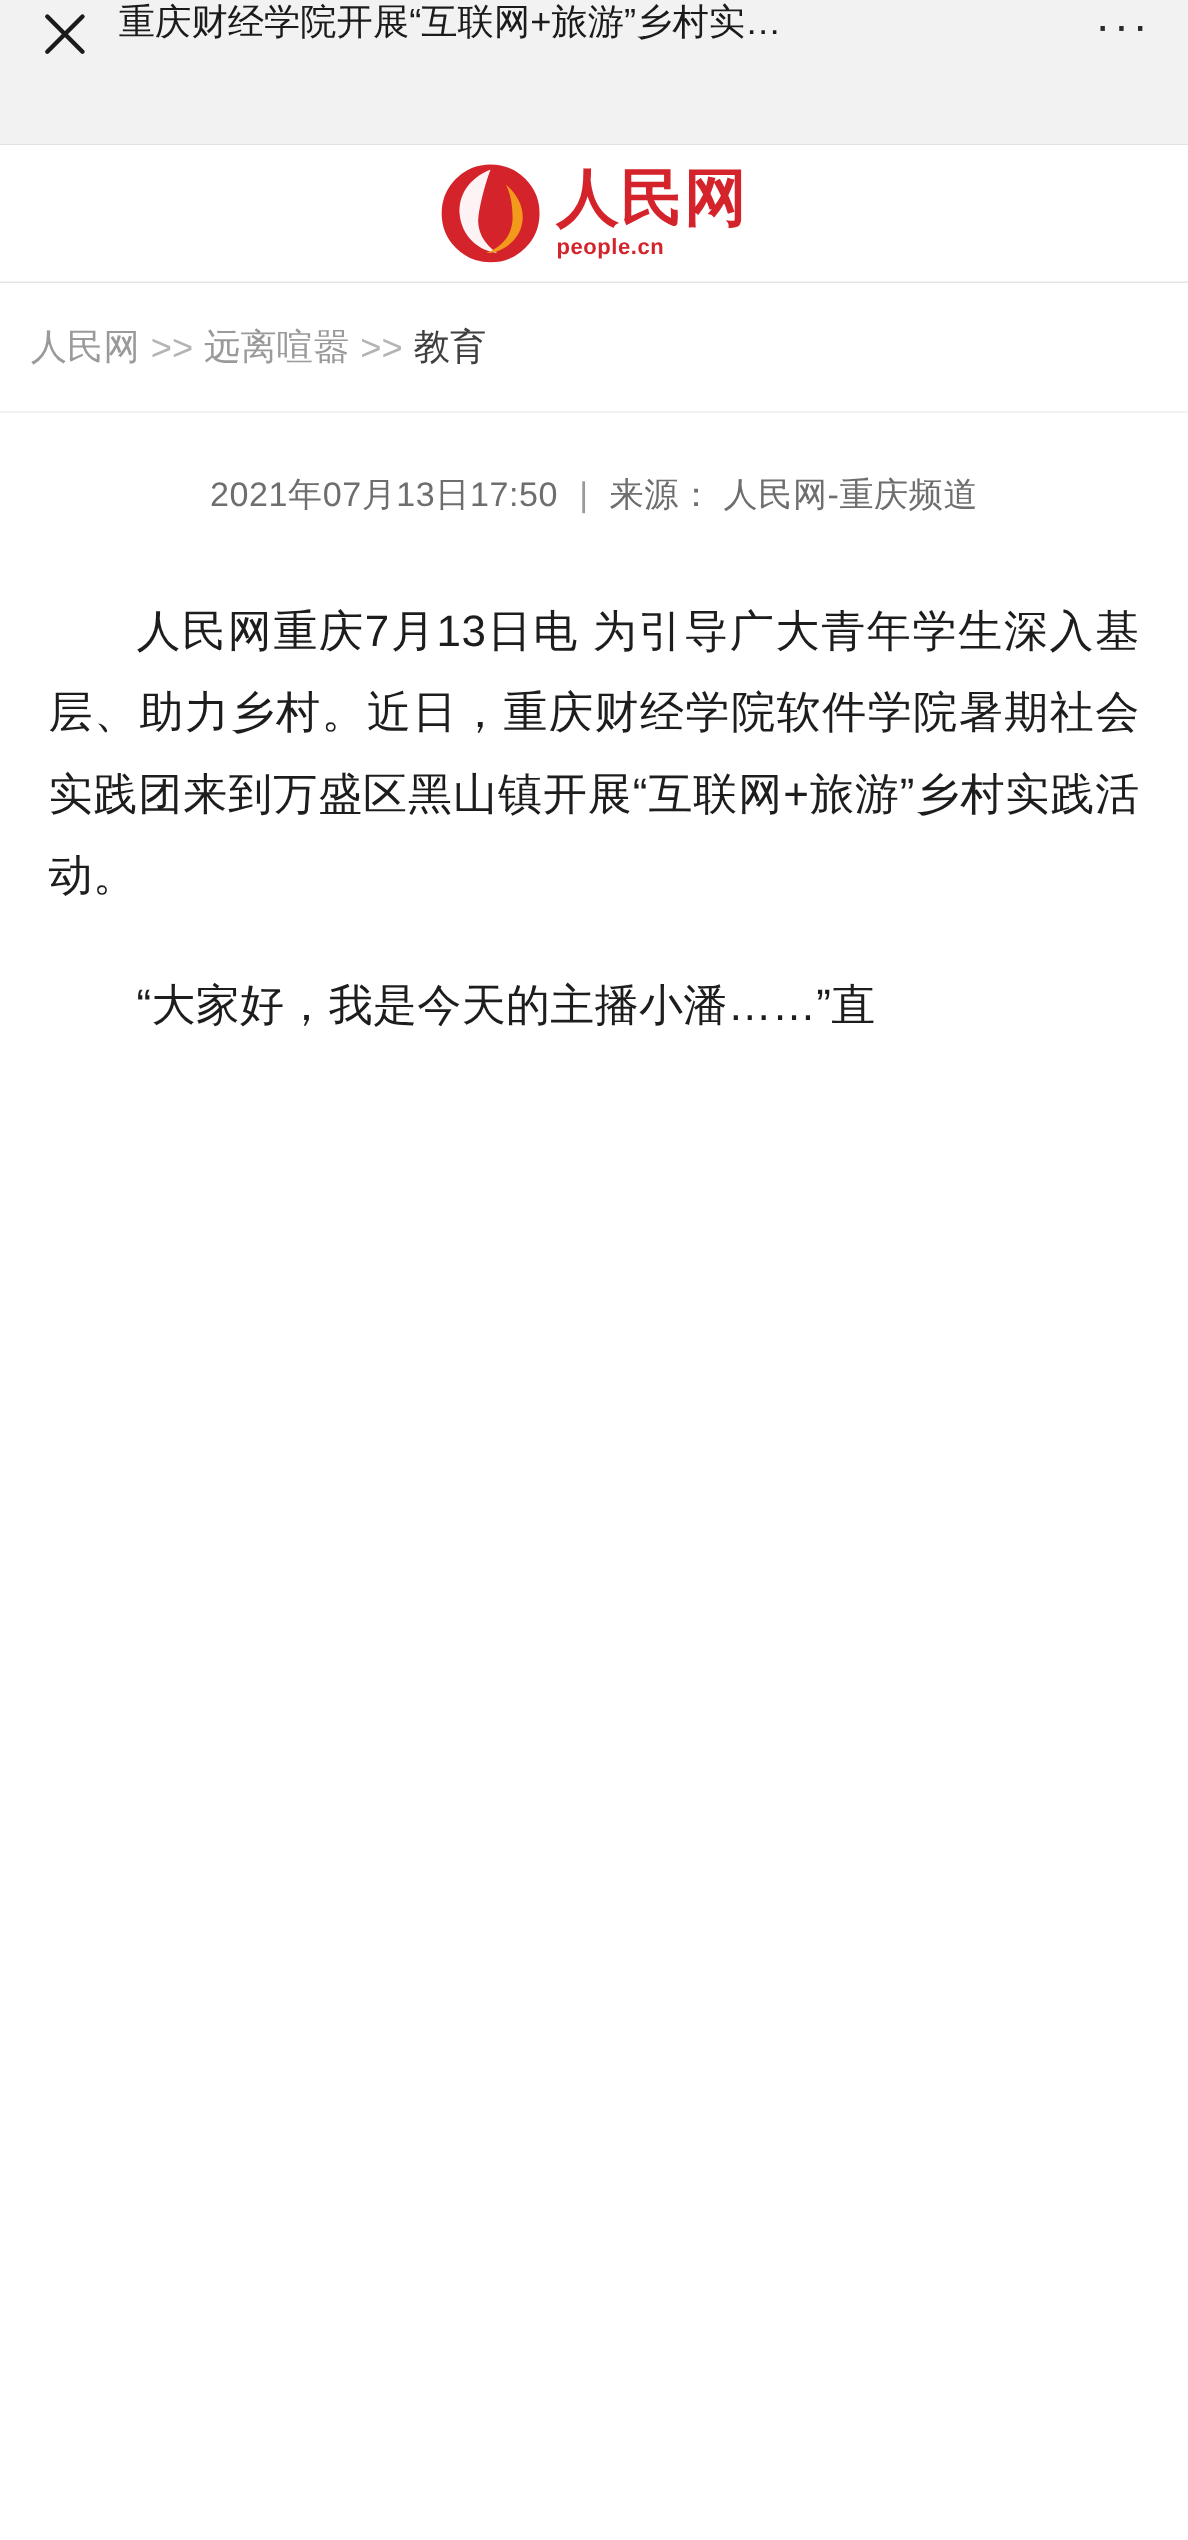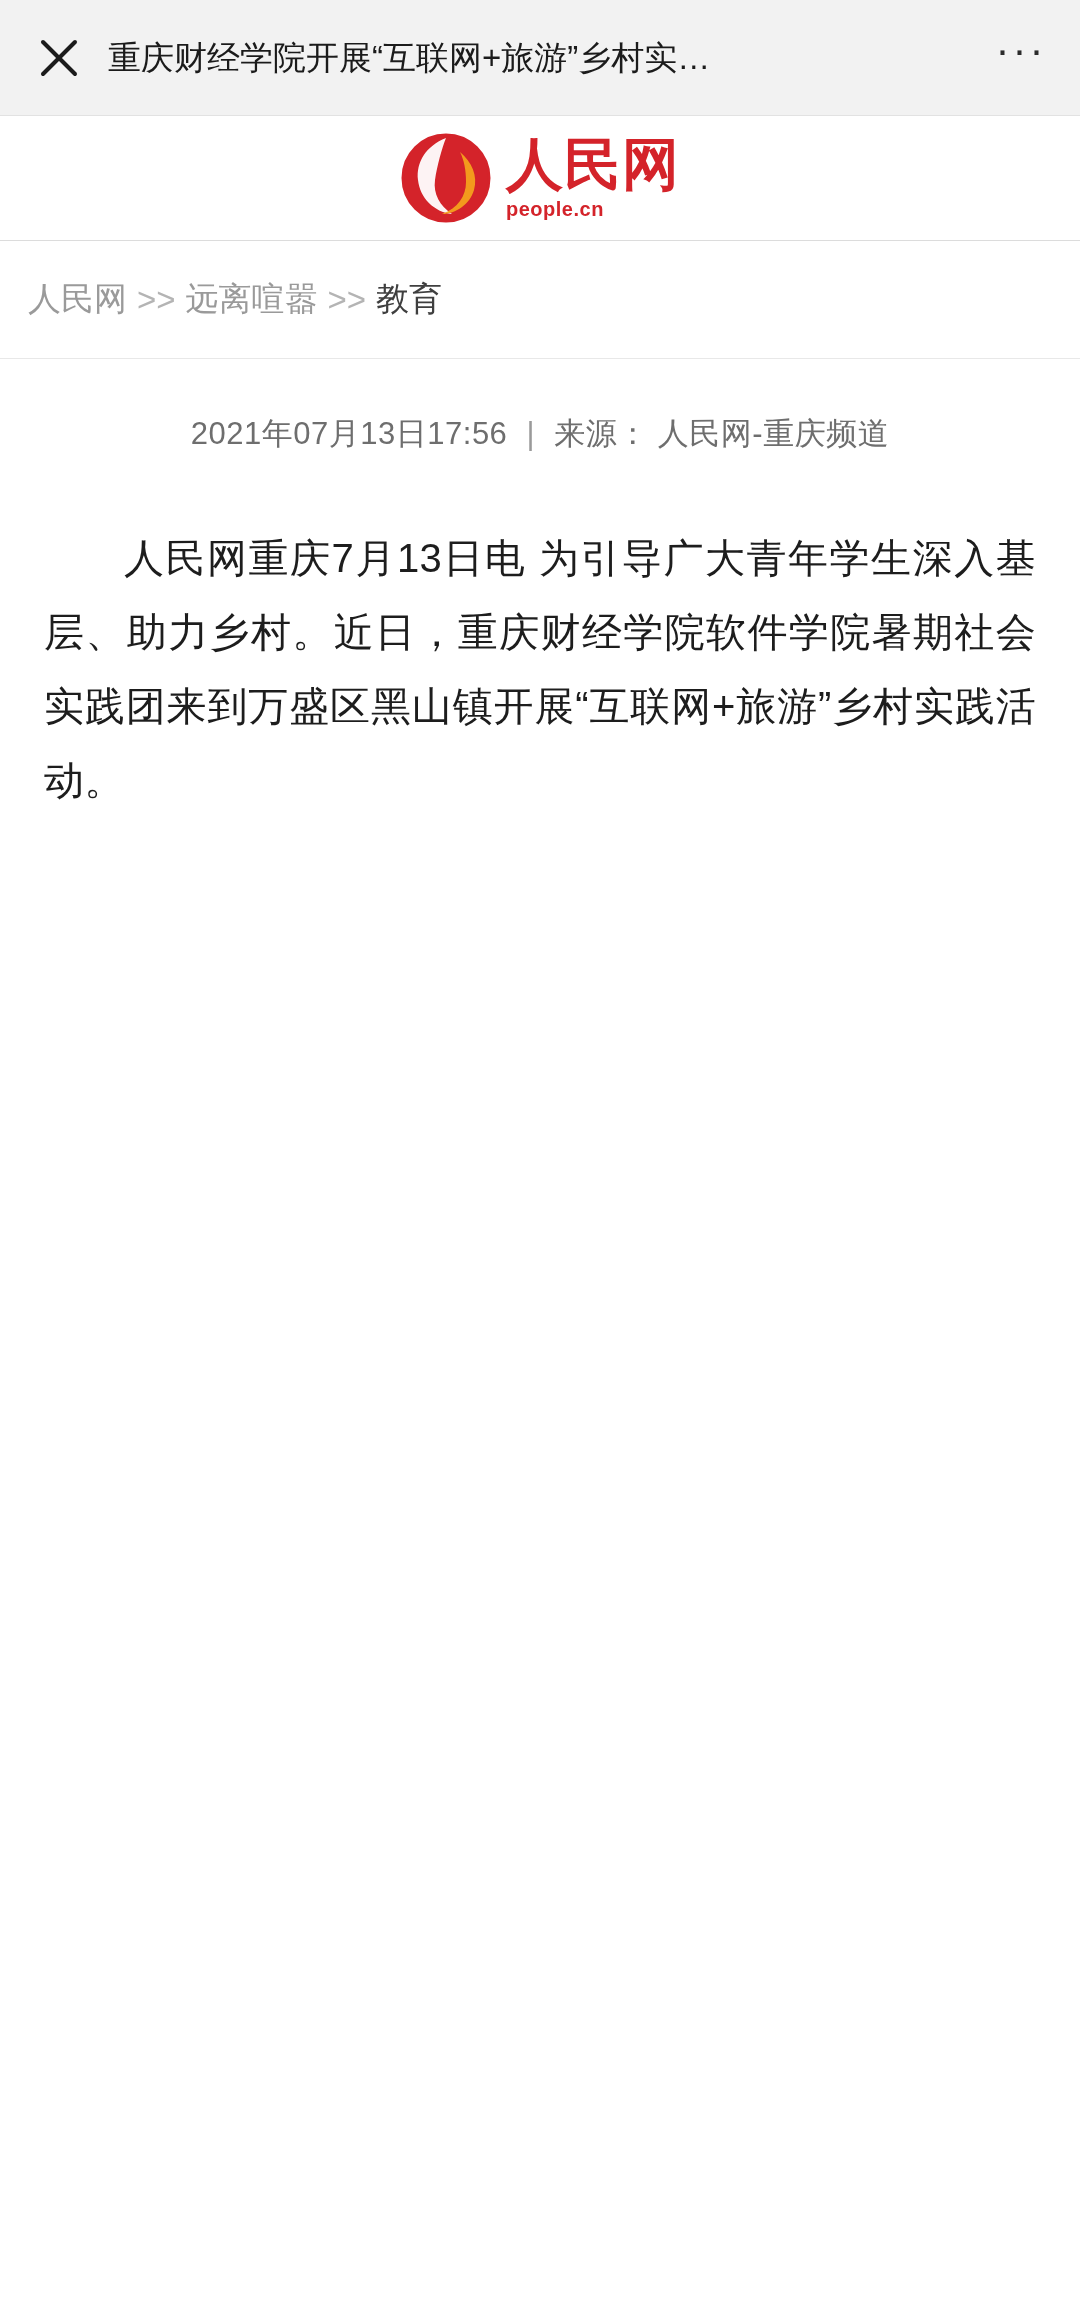--- a/index.html
+++ b/index.html
@@ -12,24 +12,23 @@
   }
   body {
     width: 1080px;
     min-height: 2309px;
     position: relative;
     overflow: hidden;
   }
 
   
   .topbar {
-    height: 116px;
+    height: 132px;
     background: #f2f2f2;
     display: flex;
-    align-items: center;
     padding: 0 28px;
     border-bottom: 1px solid #e2e2e2;
   }
   .close-btn {
     width: 62px;
     height: 62px;
     flex: 0 0 auto;
     display: flex;
     align-items: center;
     justify-content: center;
@@ -206,24 +205,25 @@
   <span class="crumb link">人民网</span>
   <span class="sep">&gt;&gt;</span>
   <span class="crumb link">远离喧嚣</span>
   <span class="sep">&gt;&gt;</span>
   <span class="crumb last">教育</span>
 </div>
 
 <div class="article">
 
   <div class="meta">
-    <span>2021年07月13日17:56</span>
+    <span>2021年07月13日17:50</span>
     <span class="sep">|</span>
     <span>来源：</span>
     <span>人民网-重庆频道</span>
   </div>
 
   <div class="body-text">
     <p>人民网重庆7月13日电 为引导广大青年学生深入基层、助力乡村。近日，重庆财经学院软件学院暑期社会实践团来到万盛区黑山镇开展“互联网+旅游”乡村实践活动。</p>
+    <p>“大家好，我是今天的主播小潘……”直</p>
   </div>
 </div>
 
 <div class="fade-cut"></div>
 
 </body></html>

